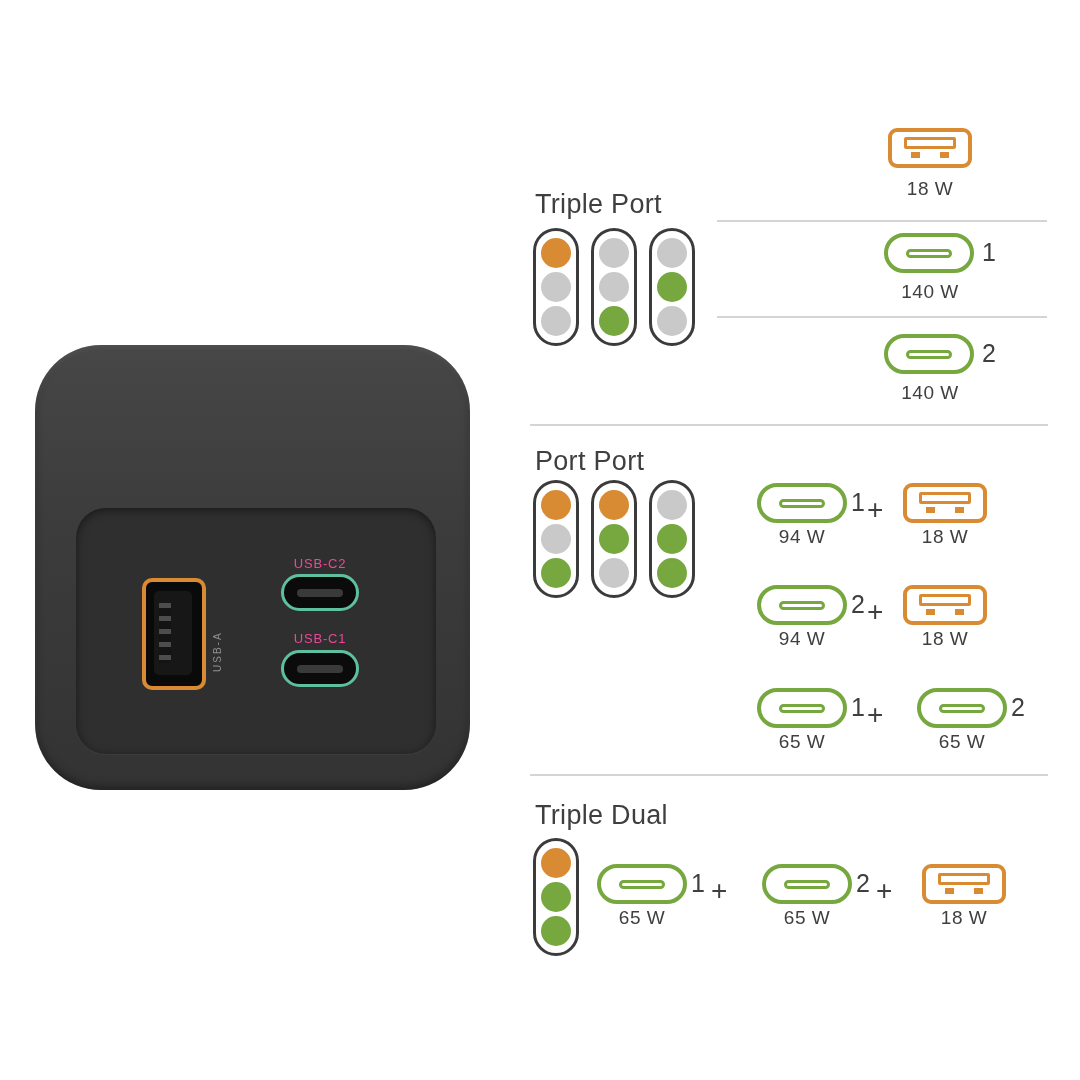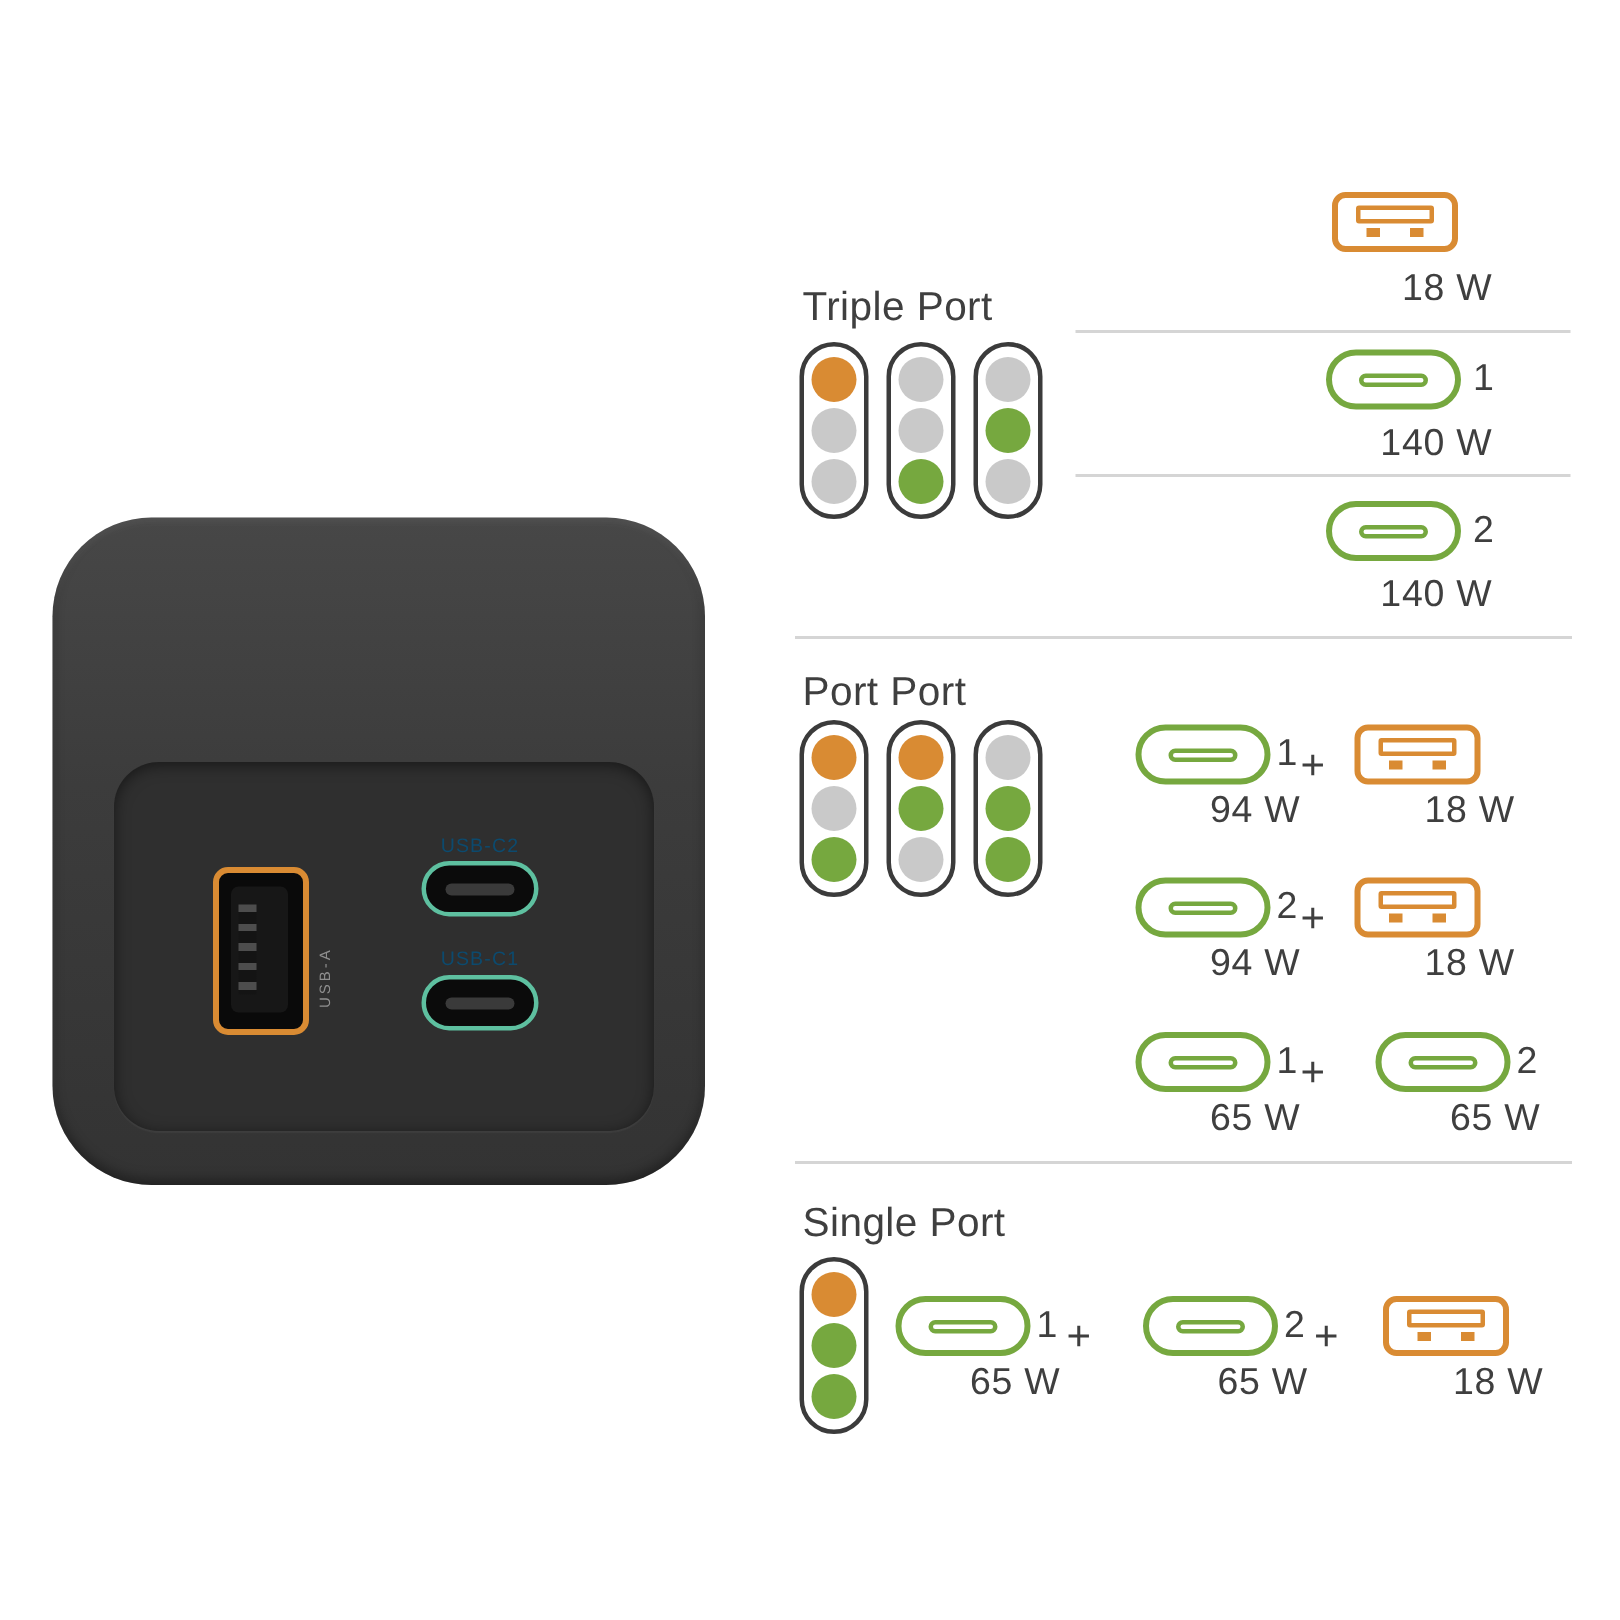--- a/index.html
+++ b/index.html
@@ -14,21 +14,21 @@
   .device-face{position:absolute;left:76px;top:508px;width:360px;height:246px;
     border-radius:30px;background:#2f2f2f;
     box-shadow:inset 0 2px 10px rgba(0,0,0,0.5), 0 1px 1px rgba(255,255,255,0.05);}
   .dev-usba{position:absolute;left:142px;top:578px;width:64px;height:112px;
     border:4px solid var(--orange);border-radius:10px;background:#0a0a0a;box-sizing:border-box;}
   .dev-usba .cavity{position:absolute;left:8px;top:9px;width:38px;height:84px;background:#171717;border-radius:5px;}
   .dev-usba .contacts{position:absolute;left:13px;top:21px;width:12px;height:60px;
     background:repeating-linear-gradient(180deg,#4d4d4d 0 5px,#141414 5px 13px);}
   .dev-usba-label{position:absolute;left:212px;top:600px;height:72px;font-size:10px;color:#8f8f8f;
     letter-spacing:2px;writing-mode:vertical-rl;transform:rotate(180deg);}
-  .dev-portlabel{position:absolute;left:281px;width:78px;text-align:center;font-size:13px;color:#0c4a6e;letter-spacing:0.8px;}
+  .dev-portlabel{position:absolute;left:281px;width:78px;text-align:center;font-size:13px;color:#ec4899;letter-spacing:0.8px;}
   .dev-portlabel.c2{top:556px;}
   .dev-portlabel.c1{top:631px;}
   .dev-usbc{position:absolute;left:281px;width:78px;height:37px;border:3px solid var(--mint);
     border-radius:19px;background:#0b0b0b;box-sizing:border-box;display:flex;align-items:center;justify-content:center;}
   .dev-usbc.c2{top:574px;}
   .dev-usbc.c1{top:650px;}
   .dev-usbc .inner{width:46px;height:8px;background:#3a3a3a;border-radius:4px;}
 
   
   .h-title{position:absolute;font-size:27px;letter-spacing:0.3px;white-space:nowrap;color:var(--ink);line-height:1.1;}
@@ -39,21 +39,21 @@
   .usbc-icon{position:absolute;width:90px;height:40px;border:4px solid var(--green);border-radius:20px;
     background:#fff;box-sizing:border-box;display:flex;align-items:center;justify-content:center;}
   .usbc-icon .bar{width:46px;height:9px;border:3px solid var(--green);border-radius:6px;box-sizing:border-box;}
   .usba-icon{position:absolute;width:84px;height:40px;border:4px solid var(--orange);border-radius:9px;
     background:#fff;box-sizing:border-box;}
   .usba-icon .slot{position:absolute;left:50%;transform:translateX(-50%);top:5px;width:52px;height:12px;
     border:3px solid var(--orange);border-radius:2px;box-sizing:border-box;}
   .usba-icon .pin{position:absolute;bottom:6px;width:9px;height:6px;background:var(--orange);}
   .usba-icon .pin.l{left:19px;}
   .usba-icon .pin.r{right:19px;}
-  .watt{position:absolute;width:130px;text-align:right;font-size:25px;letter-spacing:0.5px;color:var(--ink);line-height:1.1;}
+  .watt{position:absolute;width:130px;text-align:center;font-size:19px;letter-spacing:0.5px;color:var(--ink);line-height:1.1;}
   .num{position:absolute;font-size:25px;color:var(--ink);line-height:1;}
   .plus{position:absolute;font-size:28px;color:var(--ink);line-height:1;}
   .divider{position:absolute;height:2px;background:var(--divider);}
 </style>
 </head>
 <body>
 
 <div class="stage">
 
   <div class="device-body"></div>
@@ -154,21 +154,21 @@
         <div class="bar"></div>
       </div>
       <div class="watt" style="position: absolute; left: 737px; top: 732px;">65 W</div>
       <div class="num" style="position: absolute; left: 851px; top: 695px;">1</div>
       <div class="usbc-icon" style="position: absolute; left: 917px; top: 688px;">
         <div class="bar"></div>
       </div>
       <div class="watt" style="position: absolute; left: 897px; top: 732px;">65 W</div>
       <div class="num" style="position: absolute; left: 1011px; top: 695px;">2</div>
       <div class="plus" style="position: absolute; left: 867px; top: 701px;">+</div>
-      <div class="h-title" style="position: absolute; left: 535px; top: 801px;">Single Port</div>
+      <div class="h-title" style="position: absolute; left: 535px; top: 801px;">Triple Dual</div>
       <div class="ind-pill" style="position: absolute; left: 533px; top: 838px;">
         <div class="dot" style="background: rgb(217, 139, 51);"></div>
         <div class="dot" style="background: rgb(118, 168, 63);"></div>
         <div class="dot" style="background: rgb(118, 168, 63);"></div>
       </div>
       <div class="usbc-icon" style="position: absolute; left: 597px; top: 864px;">
         <div class="bar"></div>
       </div>
       <div class="watt" style="position: absolute; left: 577px; top: 908px;">65 W</div>
       <div class="num" style="position: absolute; left: 691px; top: 871px;">1</div>

